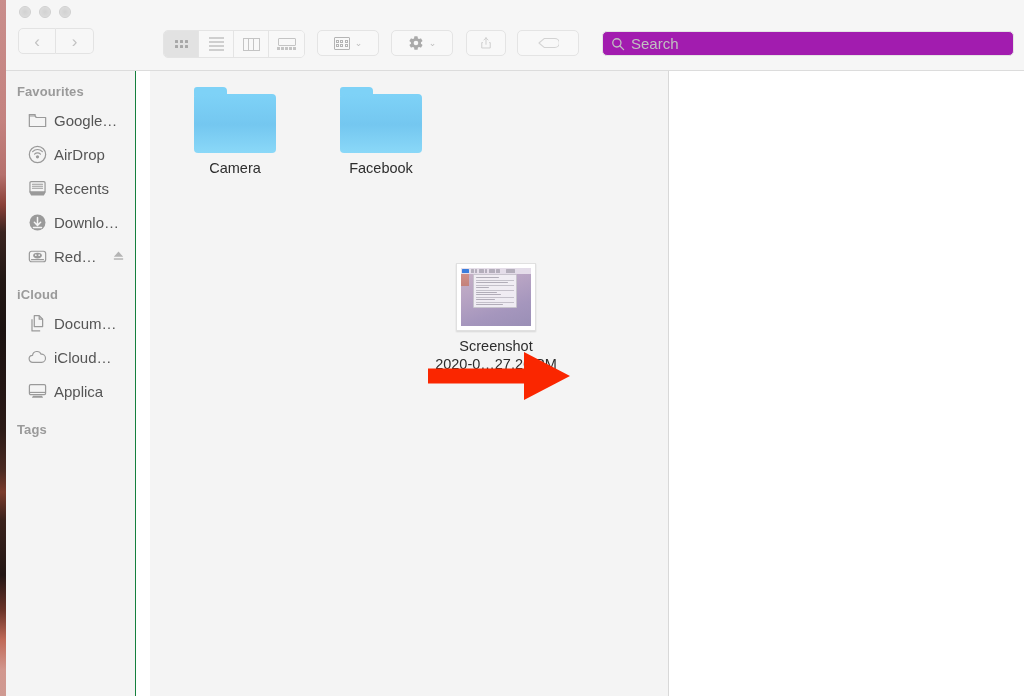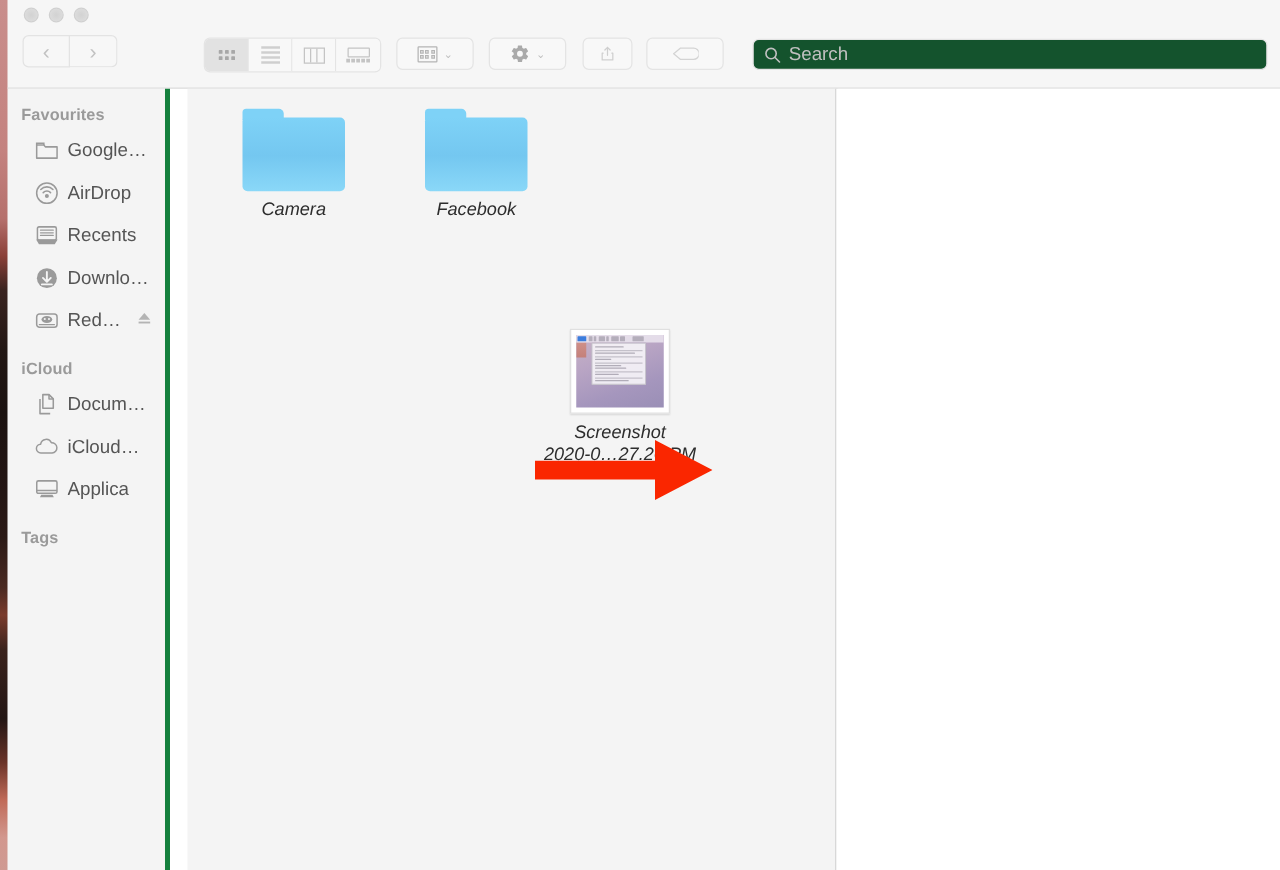--- a/index.html
+++ b/index.html
@@ -134,32 +134,32 @@
   .group-ico .row i { width:3px; height:3px; border:1px solid #b4b4b4; }
 
   .gear-ico { width:16px; height:16px; color:#aaaaaa; }
   .share-ico { width:14px; height:16px; color:#cfcfcf; }
   .tag-ico { width:22px; height:12px; color:#d3d3d3; }
 
   #search-field {
     position: absolute; left: 596px; top: 31px;
     width: 412px; height: 25px;
     border: 1px solid #e4e4e4; border-radius: 5px;
-    background: #14532d;
+    background: #a21caf;
     display: flex; align-items: center; gap: 6px;
     padding: 0 8px;
   }
   #search-placeholder { font-size: 15px; color: #c0c0c0; }
 
   
   #sidebar {
     position: absolute; left: 0; top: 71px;
     width: 130px; height: 625px;
     background: #f4f4f4;
-    border-right: 4px solid #15803d;
+    border-right: 1px solid #15803d;
     padding-top: 13px;
     overflow: hidden;
   }
   .sb-header {
     font-size: 13px; color: #9a9a9a; font-weight: bold;
     padding: 0 0 4px 11px;
     letter-spacing: 0.1px;
   }
   .sb-section { margin-bottom: 14px; }
   .sb-item {
@@ -174,21 +174,20 @@
   .sb-ico { width: 19px; height: 19px; flex: 0 0 19px;
             display:flex; align-items:center; justify-content:center; color:#909090; }
   .eject { position:absolute; right: 10px; color:#b4b4b4; }
 
   
   #content {
     position: absolute; left: 144px; top: 71px;
     width: 519px; height: 625px;
     background: #f4f4f4;
     border-right: 1px solid #d8d8d8;
-    font-style: italic;
   }
   #right-fill {
     position: absolute; left: 664px; top: 71px;
     width: 354px; height: 625px;
     background: #ffffff;
   }
 
   .file-item {
     position: absolute;
     width: 126px;

